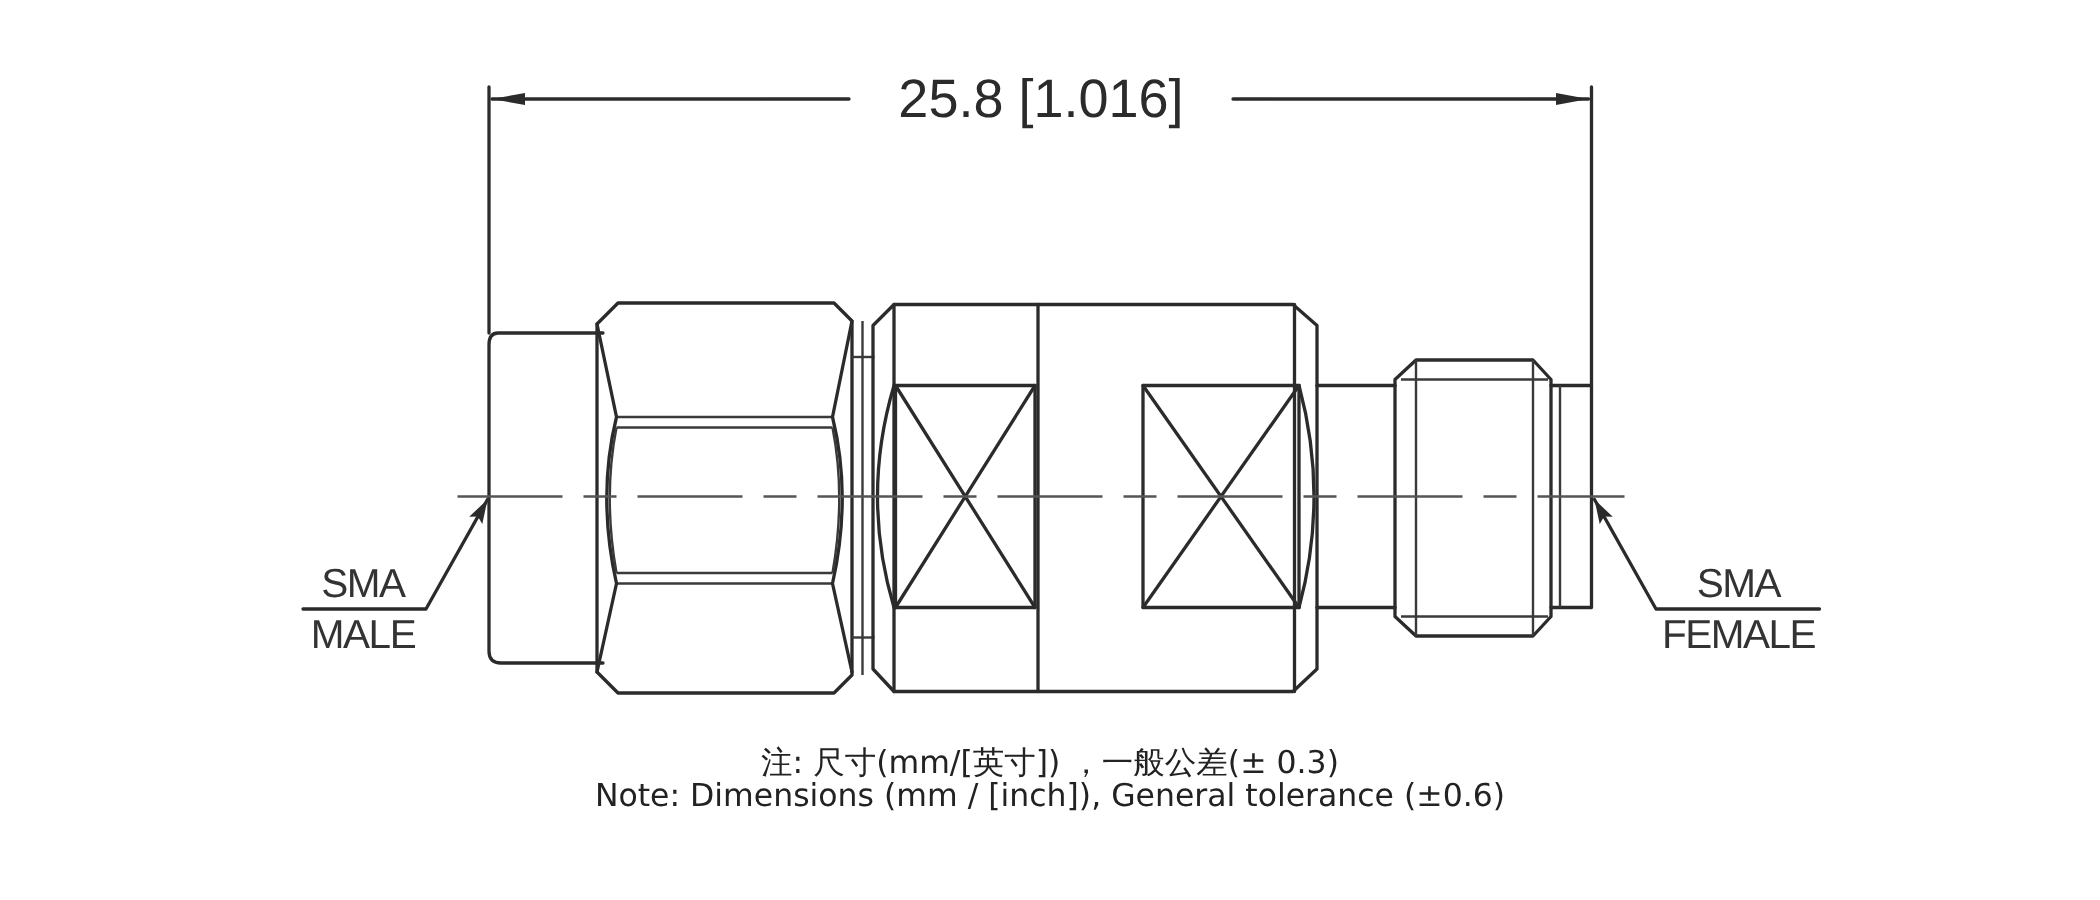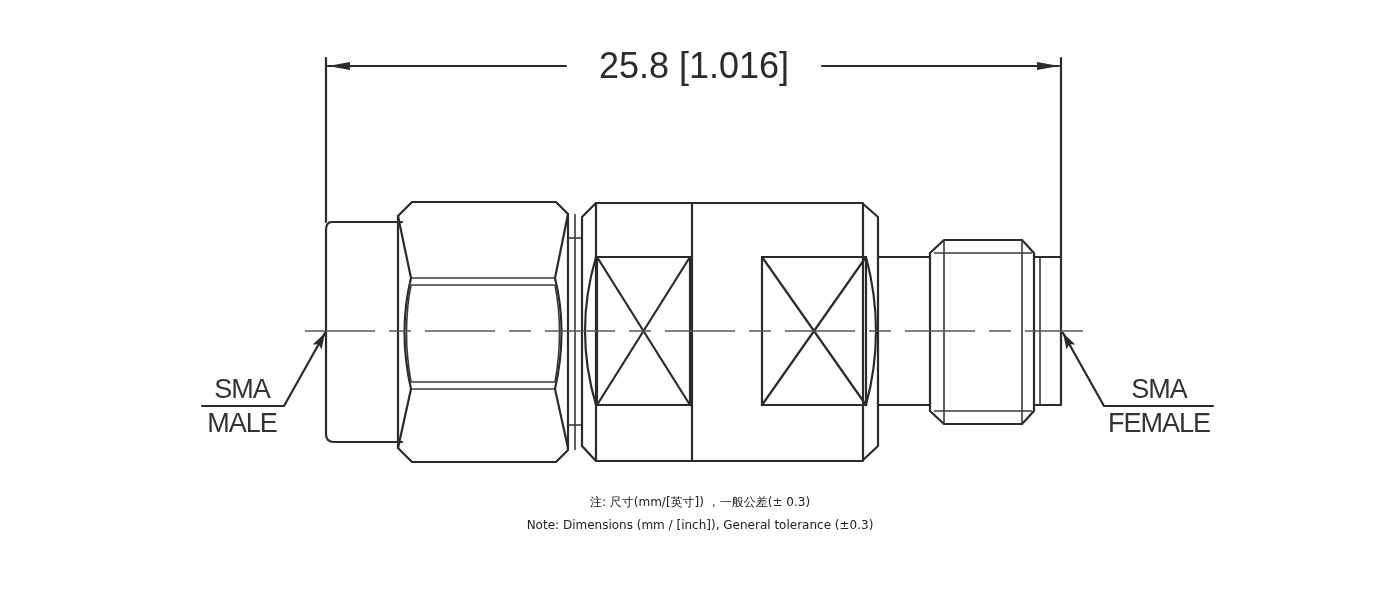--- a/index.html
+++ b/index.html
@@ -3,21 +3,21 @@
 <meta charset="utf-8">
 <style>
   html, body { margin: 0; padding: 0; background: #ffffff; }
   body { width: 1400px; height: 600px; position: relative; overflow: hidden; font-family: "Liberation Sans", sans-serif; }
   #drawing { position: absolute; left: 0; top: 0; }
   .ln { stroke: #2b2b2b; stroke-width: 2.2; fill: none; stroke-linejoin: round; stroke-linecap: round; }
   .thin { stroke: #3a3a3a; stroke-width: 1.6; fill: none; }
   .center { stroke: #555555; stroke-width: 1.6; fill: none; stroke-dasharray: 70 14 22 14; }
   .dimtext { font-family: "Liberation Sans", sans-serif; font-size: 36px; fill: #2b2b2b; }
   .lbl { font-family: "Liberation Sans", sans-serif; font-size: 27px; fill: #333333; letter-spacing: -1px; }
-  .note { position: absolute; left: 0; width: 1400px; text-align: center; color: #222222; font-family: "DejaVu Sans", sans-serif; font-size: 12px; }
+  .note { position: absolute; left: 0; width: 1400px; text-align: center; color: #222222; font-family: "DejaVu Sans", sans-serif; font-size: 21px; }
   #note-zh { top: 494px; }
   #note-en { top: 518px; }
 </style>
 </head>
 <body>
 
 <svg id="drawing" width="1400" height="600" viewBox="0 0 1400 600" xmlns="http://www.w3.org/2000/svg">
   <defs>
     <marker id="arrowL" markerWidth="22" markerHeight="10" refX="0" refY="5" orient="auto" markerUnits="userSpaceOnUse">
       <path d="M0,5 L22,1 L22,9 Z" fill="#2b2b2b"></path>
@@ -112,13 +112,13 @@
   </g>
 
   <g>
     <polyline class="ln" points="1213,406 1104,406 1063,333" marker-end="url(#leadArrow)"></polyline>
     <text class="lbl" x="1159" y="398" text-anchor="middle">SMA</text>
     <text class="lbl" x="1159" y="432" text-anchor="middle">FEMALE</text>
   </g>
 </svg>
 
 <div id="note-zh" class="note">注: 尺寸(mm/[英寸]) ，一般公差(± 0.3)</div>
-<div id="note-en" class="note">Note: Dimensions (mm / [inch]), General tolerance (±0.3)</div>
+<div id="note-en" class="note">Note: Dimensions (mm / [inch]), General tolerance (±0.6)</div>
 
 </body></html>

